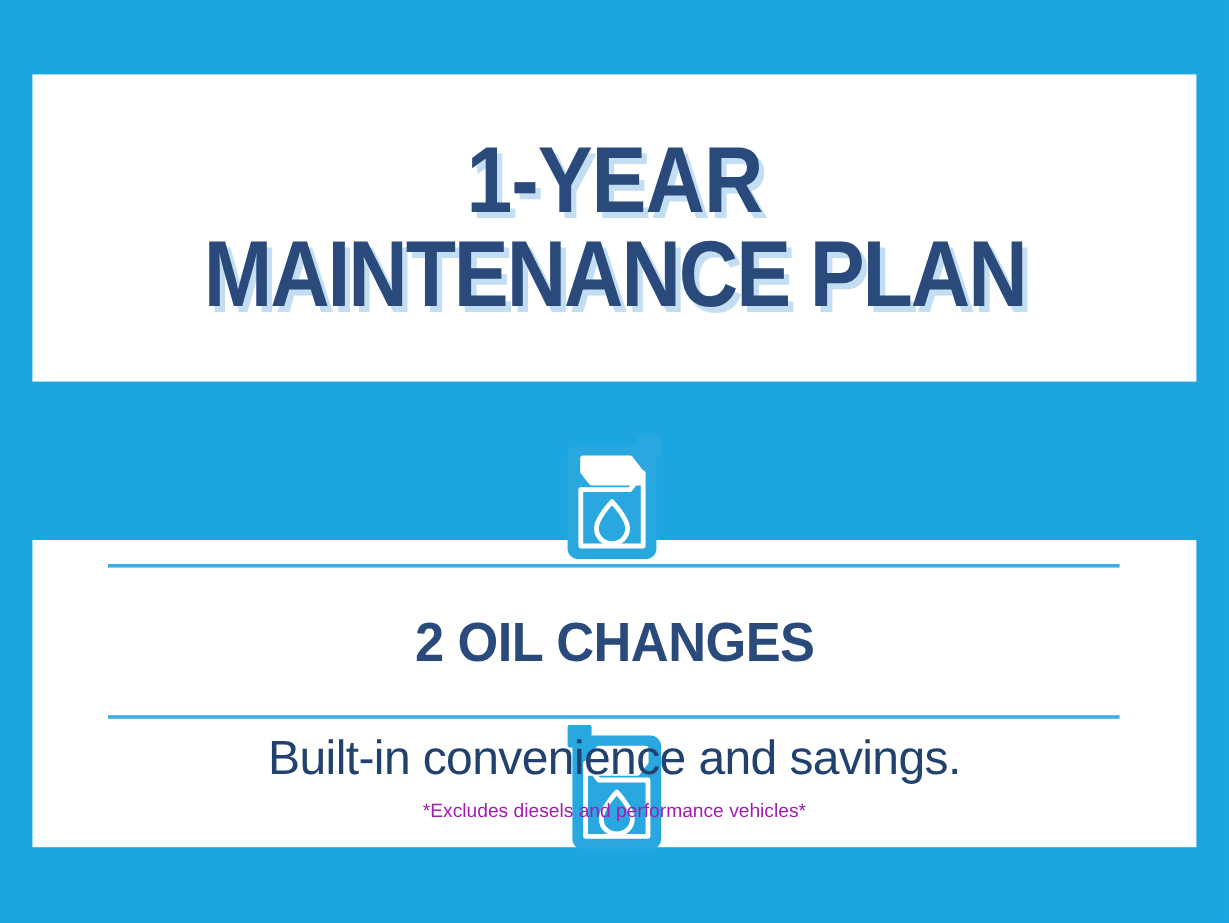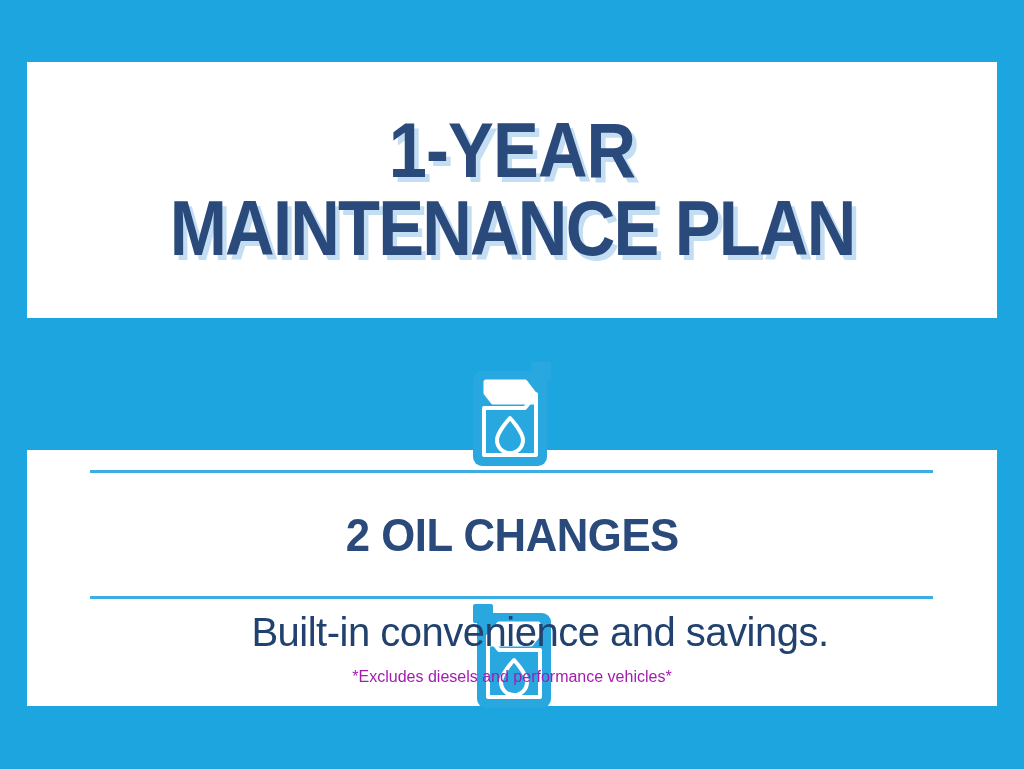--- a/index.html
+++ b/index.html
@@ -128,21 +128,20 @@
     left: 0;
     top: 160px;
     width: 970px;
     text-align: center;
     font-family: "Liberation Sans", sans-serif;
     font-weight: normal;
     font-size: 40px;
     color: #21416E;
     letter-spacing: -0.5px;
     white-space: nowrap;
-    margin-left: 28px;
   }
 
   .fineprint {
     position: absolute;
     left: 0;
     top: 218px;
     width: 970px;
     text-align: center;
     font-family: "Liberation Sans", sans-serif;
     font-weight: normal;

